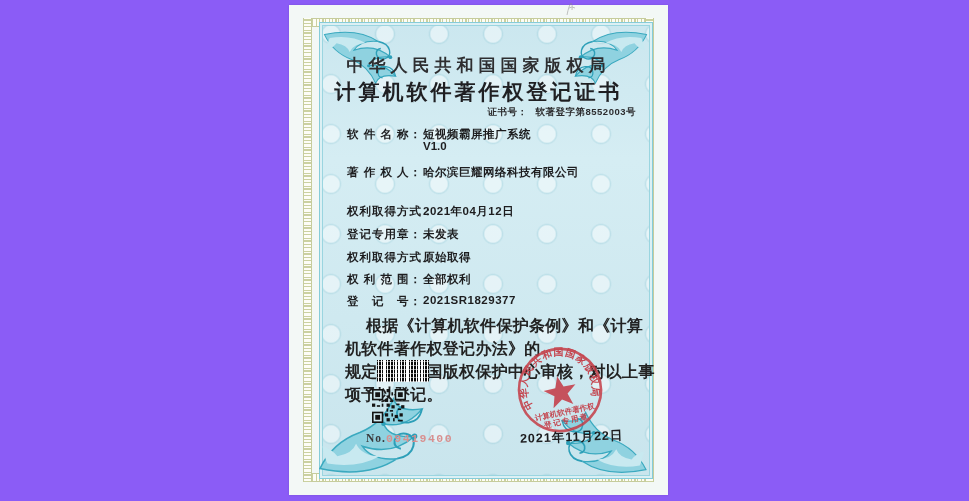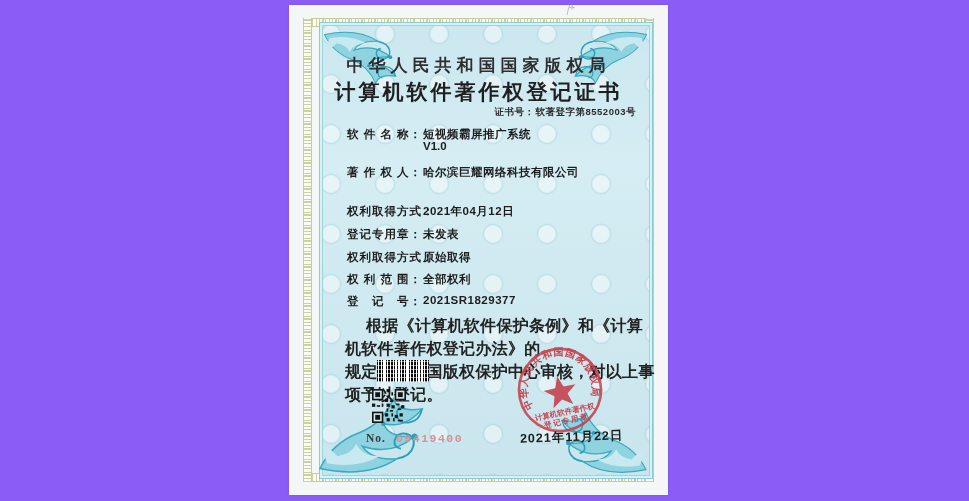--- a/index.html
+++ b/index.html
@@ -46,21 +46,21 @@
     font-size:17px; font-weight:bold; color:#2e2e30; letter-spacing:5px;
   }
   .cert-title {
     position:absolute; left:0; right:0; top:73px; text-align:center;
     font-size:21px; font-weight:bold; color:#1f1f22; letter-spacing:3px;
   }
   .cert-no {
     position:absolute; right:32px; top:101px; font-size:9.5px; font-weight:bold;
     color:#2c2c2e; letter-spacing:.5px;
   }
-  .cert-no .lbl { margin-right:1px; }
+  .cert-no .lbl { margin-right:8px; }
 
   .field { position:absolute; left:58px; right:24px; font-size:11.5px; font-weight:bold; color:#1d1d1f; }
   .field .flabel { position:absolute; left:0; letter-spacing:1px; }
   .field .fvalue { position:absolute; left:76px; letter-spacing:.5px; }
   .f0 { top:122px; } .f0v2 { position:absolute; left:134px; top:135px; font-size:11.5px; font-weight:bold; color:#1d1d1f;}
   .f1 { top:160px; }
   .f2 { top:199px; }
   .f3 { top:222px; }
   .f4 { top:245px; }
   .f5 { top:267px; }
@@ -74,21 +74,21 @@
     position:absolute; left:88px; top:355px; width:52px; height:22px;
     background:
       repeating-linear-gradient(0deg, rgba(255,255,255,.55) 0 1px, transparent 1px 4px),
       repeating-linear-gradient(90deg,#0b0b0b 0 1.5px,#fff 1.5px 2.5px,#0b0b0b 2.5px 4.5px,#fff 4.5px 5.5px,#0b0b0b 5.5px 6.5px,#fff 6.5px 9px,#0b0b0b 9px 10px,#fff 10px 11.5px);
   }
   .qr { position:absolute; left:82px; top:384px; }
 
   .serial { position:absolute; left:77px; top:423px; font-family:"Liberation Serif","DejaVu Serif",serif; }
   .serial .pfx { font-size:11.5px; font-weight:bold; color:#3a3a3c; letter-spacing:1px; }
   .serial .num { font-family:"Liberation Mono","DejaVu Sans Mono",monospace;
-    font-size:11.5px; font-weight:bold; color:#d89090; letter-spacing:1.5px; margin-left:10px; }
+    font-size:11.5px; font-weight:bold; color:#d89090; letter-spacing:1.5px; margin-left:0; }
 
   .seal { position:absolute; left:227px; top:341px; width:88px; height:88px;
           transform:rotate(-12deg); opacity:.93; }
   .issue-date { position:absolute; left:231px; top:424px; font-size:12.5px; font-weight:bold;
                 color:#1c1c1e; letter-spacing:1px; transform:rotate(-2deg); }
 
   .pencil-mark { position:absolute; left:274px; top:-4px; width:16px; height:16px; opacity:.5; }
 </style>
 </head>
 <body>

